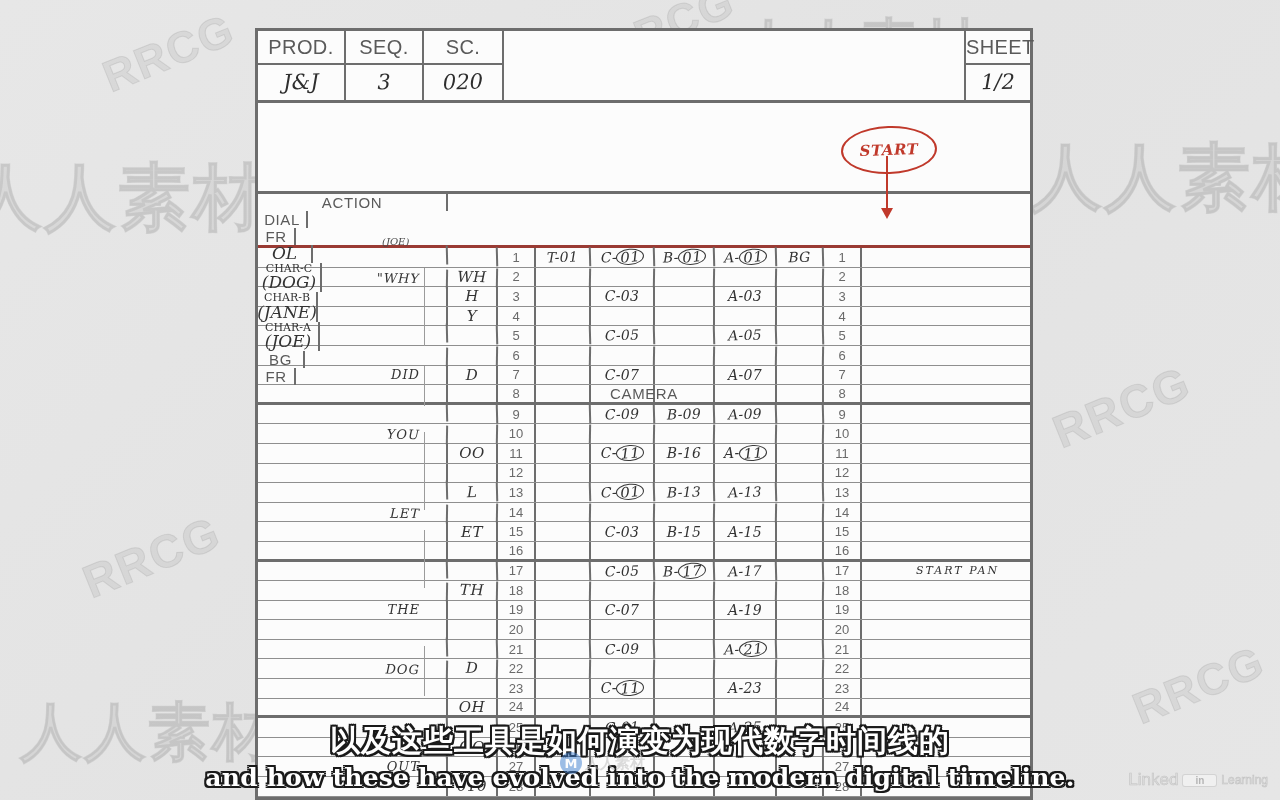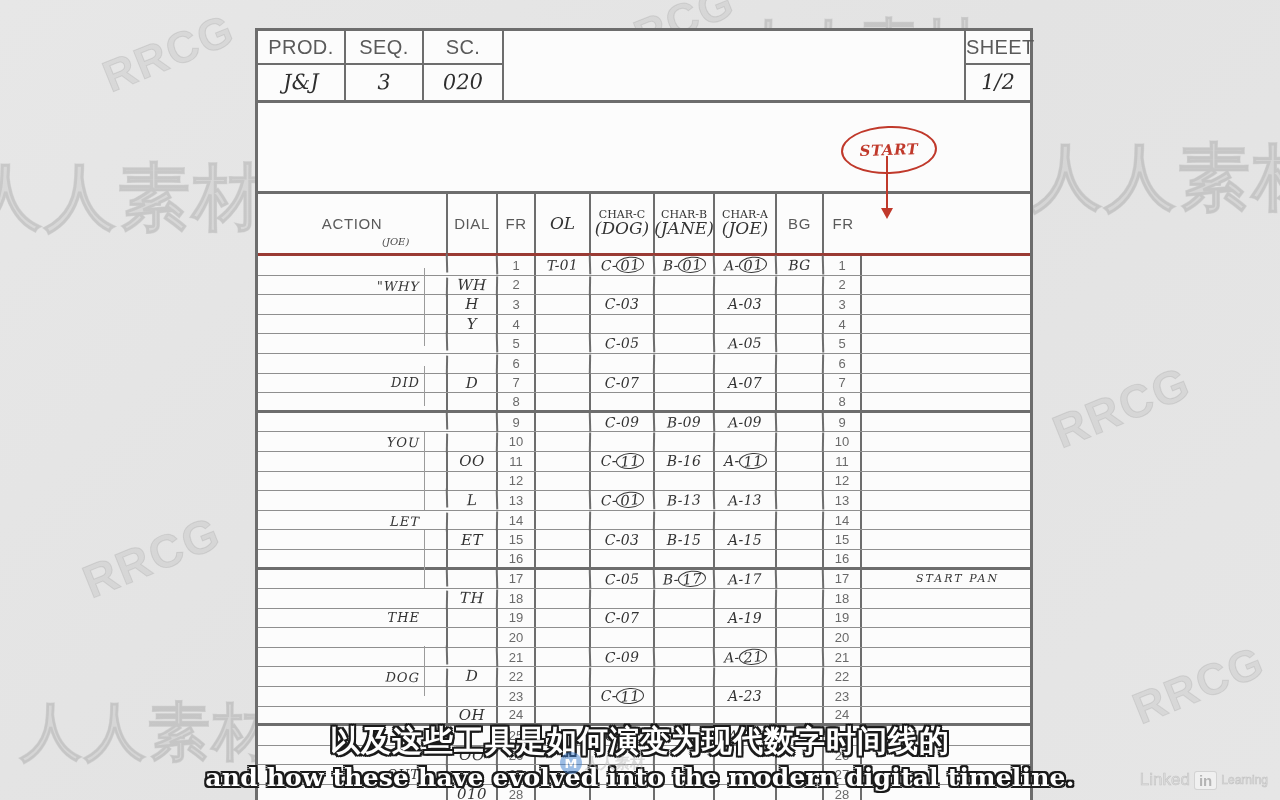--- a/index.html
+++ b/index.html
@@ -85,21 +85,22 @@
     height: 88px;
     border-bottom: 3px solid #6d6d6d;
     position: relative;
   }
 
   
   .colhdr {
     display: flex;
     border-bottom: 3px solid #9a3b34;
     box-sizing: border-box;
-    height: 62px;
+    height: 54px;
+    flex-direction: column;
   }
   .ch {
     border-right: 2px solid #6d6d6d;
     box-sizing: border-box;
     display: flex;
     align-items: center;
     justify-content: center;
     font-size: 15px;
     color: #5a5a5a;
     letter-spacing: .6px;
@@ -292,23 +293,23 @@
     right: 12px;
     bottom: 10px;
     display: flex;
     align-items: center;
     gap: 4px;
     opacity: .55;
   }
   .li-badge {
     background: rgba(255,255,255,0.75);
     color: #8d8d8d;
-    font-size: 15px;
+    font-size: 10px;
     font-weight: bold;
-    padding: 0 4px;
+    padding: 0 12px;
     border-radius: 3px;
     font-family: "Liberation Sans", sans-serif;
     border: 1px solid rgba(160,160,160,.6);
   }
   .li-text {
     color: #d8d8d8;
     font-size: 12px;
     font-family: "Liberation Sans", sans-serif;
     -webkit-text-stroke: .6px #a8a8a8;
   }
@@ -406,20 +407,21 @@
         </div>
       </div>
       <div class="ch c-chara hand">
         <div>
           <small>CHAR-A</small>
           <span>(JOE)</span>
         </div>
       </div>
       <div class="ch c-bg">BG</div>
       <div class="ch c-fr2">FR</div>
+      <div class="ch c-cam">CAMERA</div>
     </div>
 
     <div class="rows" id="rows">
         <div class="row">
           <div class="cell c-action action hw tilt"></div>
           <div class="cell c-dial dial hw tilt"></div>
           <div class="cell c-fr1 num">1</div>
           <div class="cell c-ol hw tilt">T-01</div>
           <div class="cell c-charc hw tilt">C-<span class="circled">01</span></div>
           <div class="cell c-charb hw tilt">B-<span class="circled">01</span></div>

